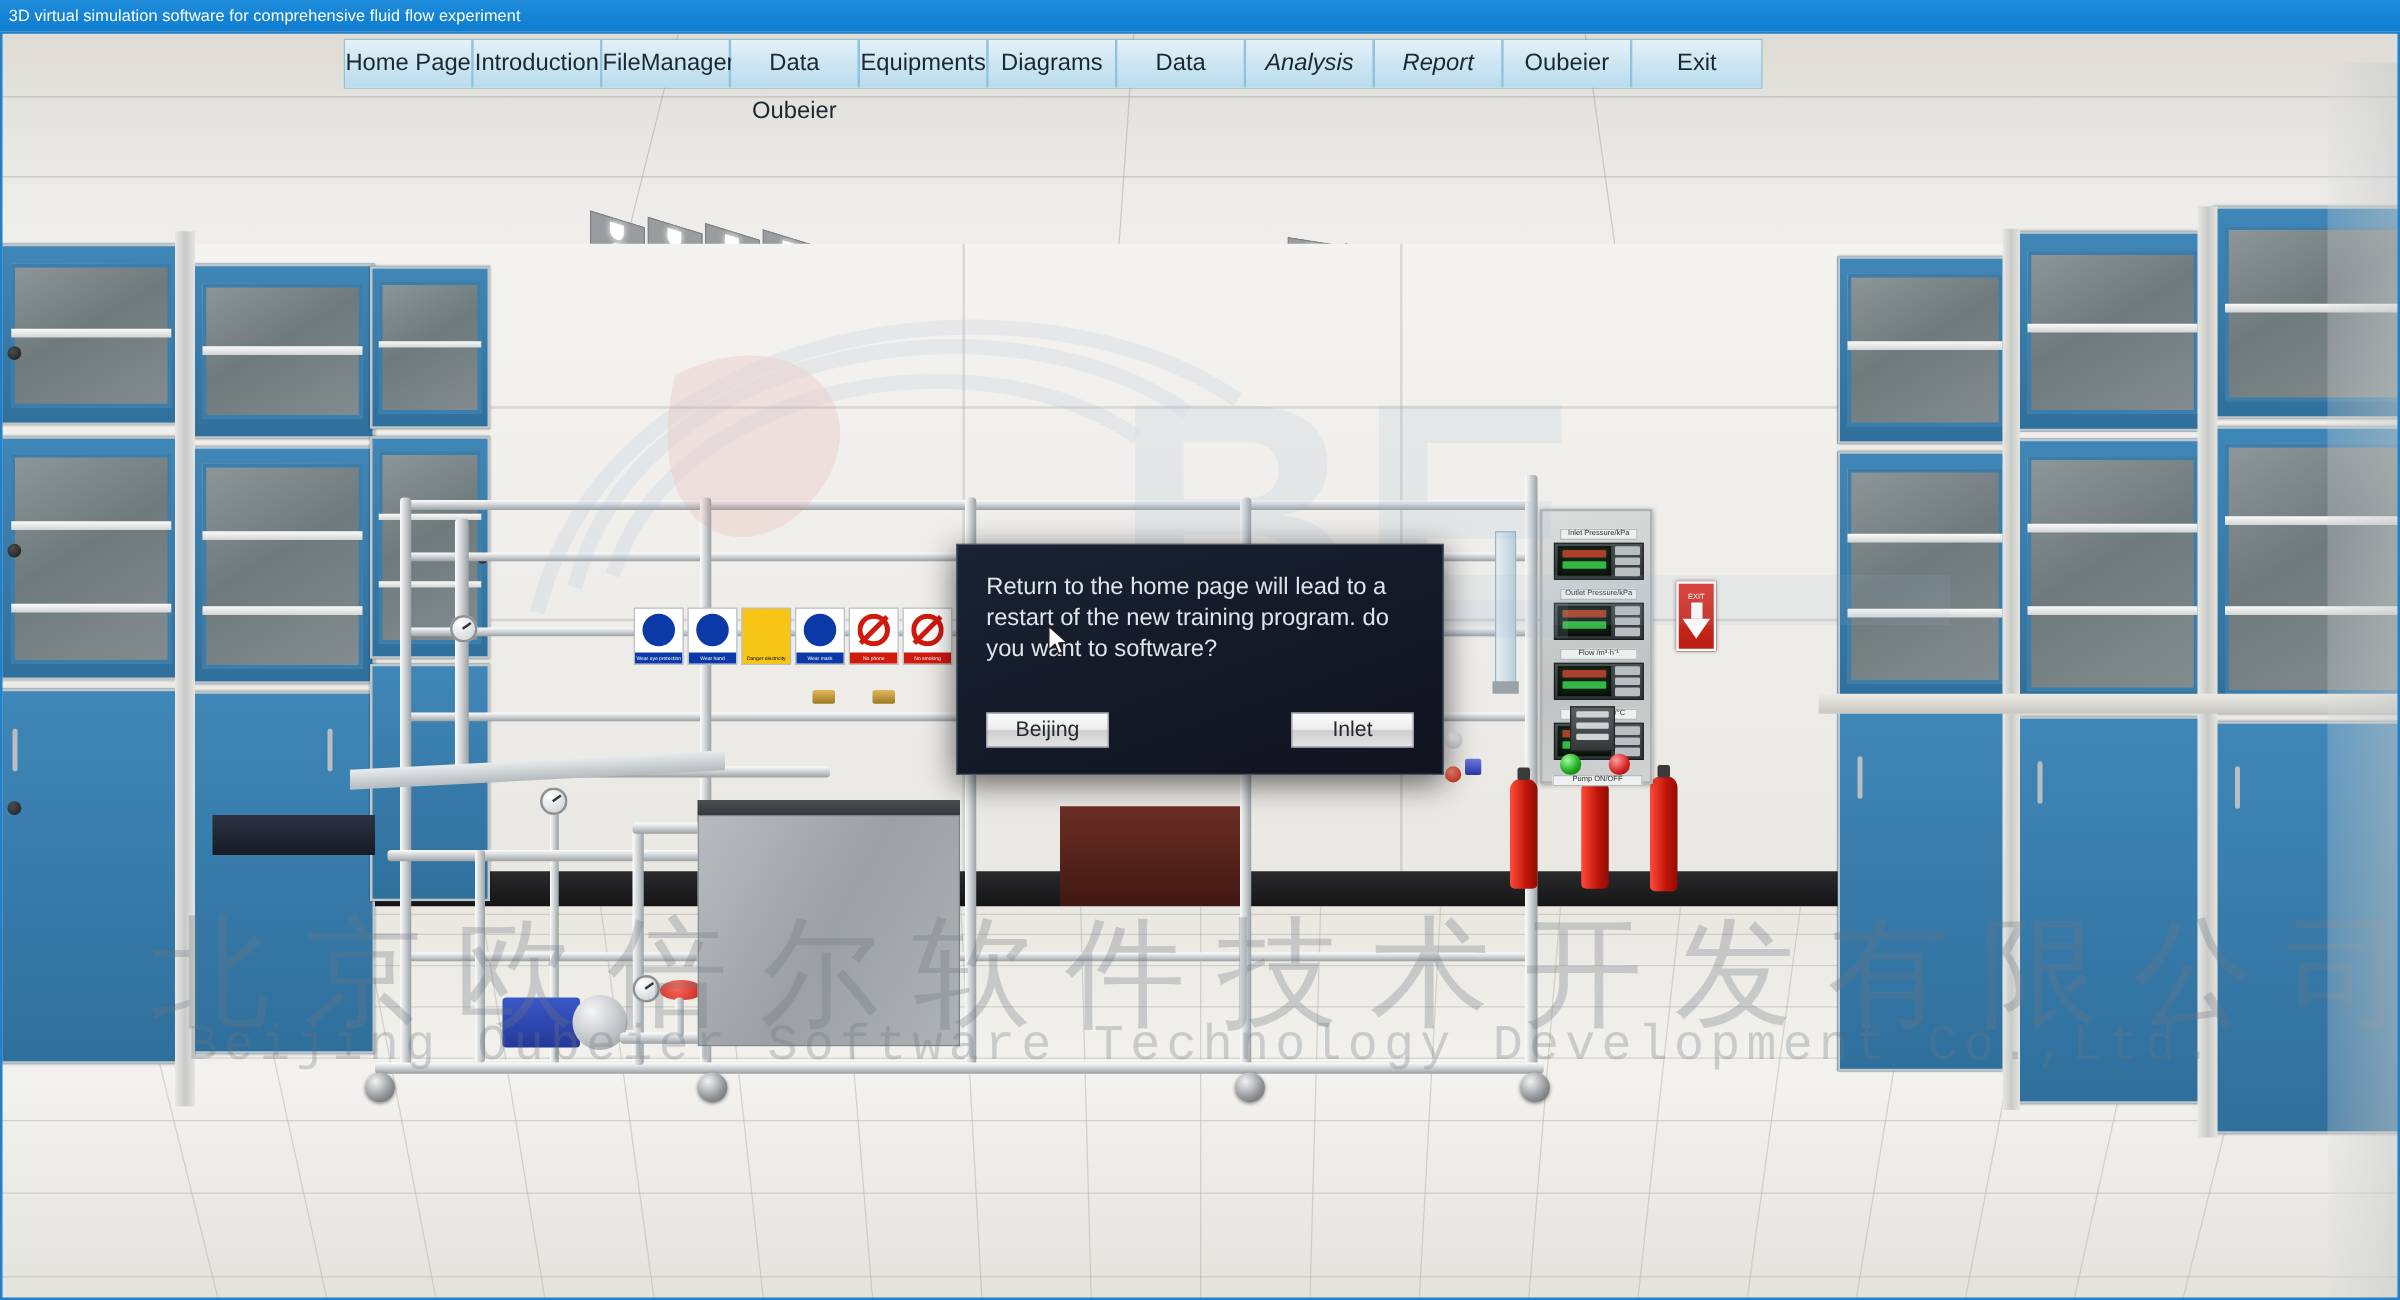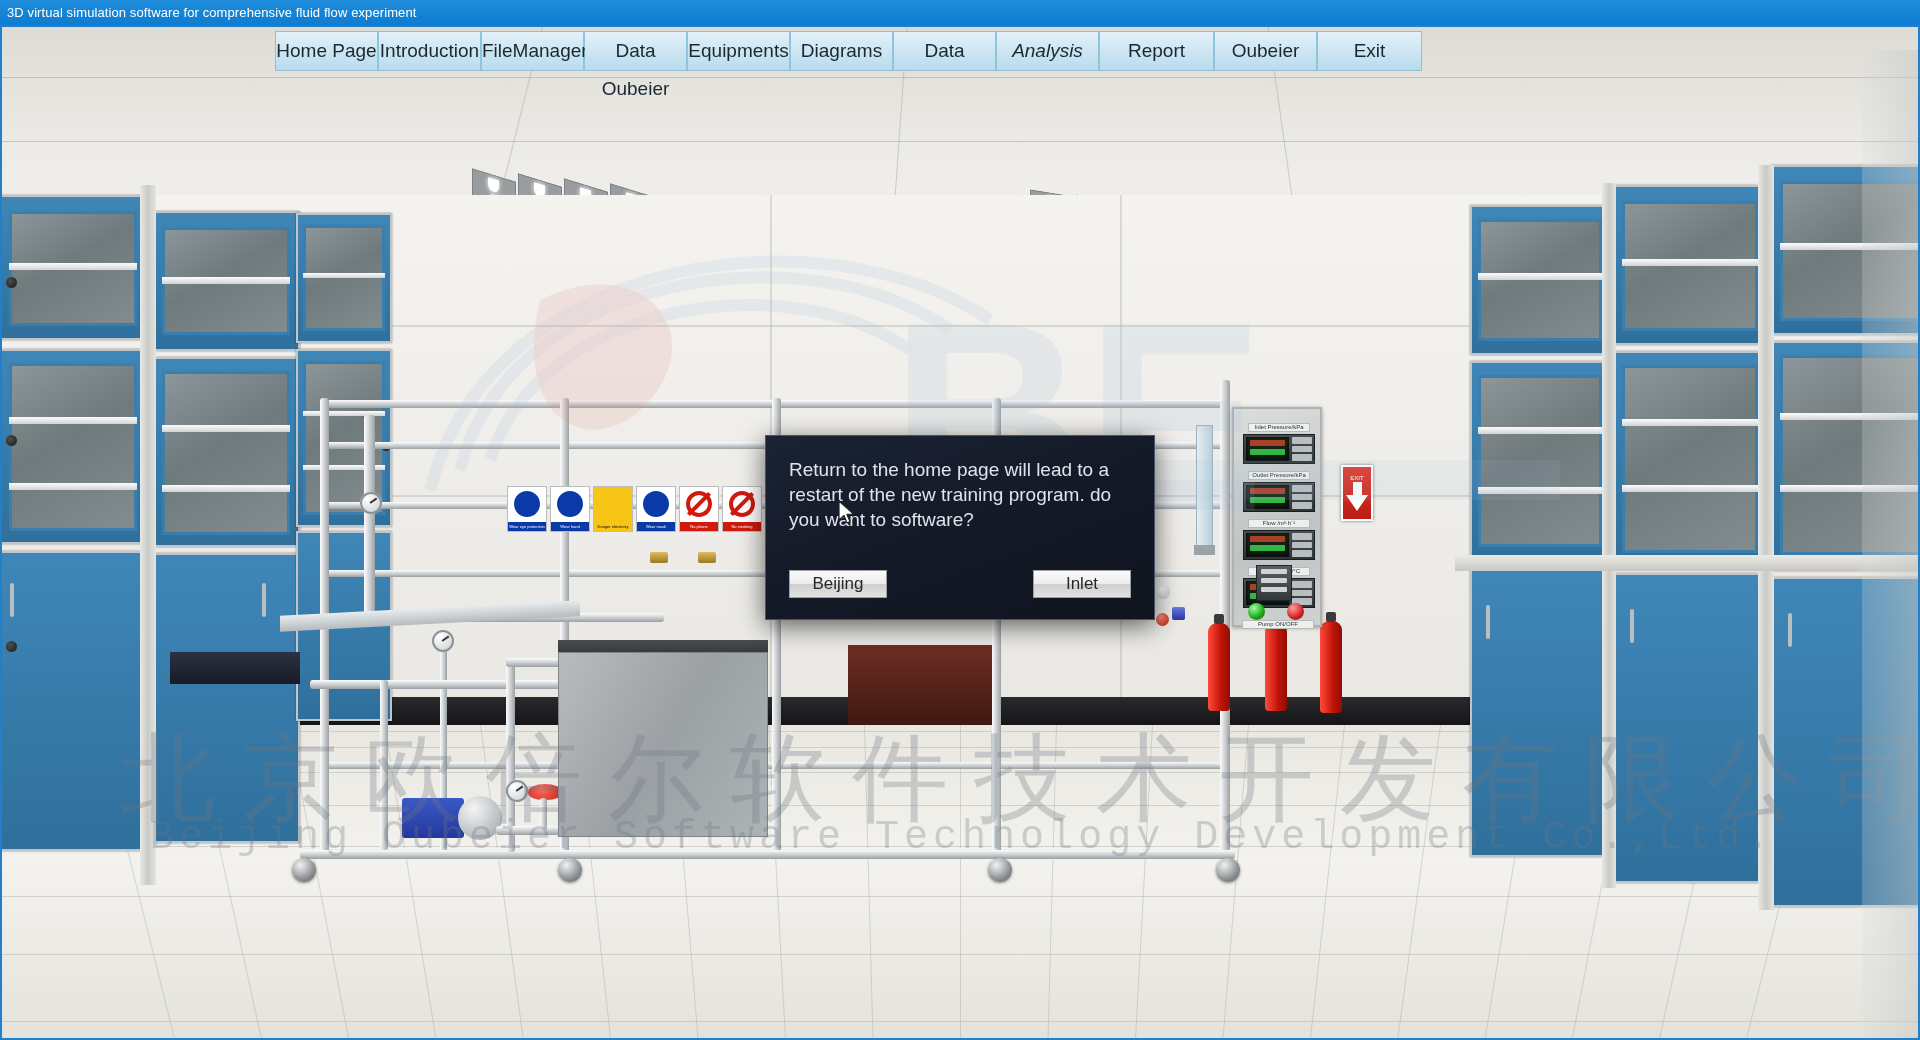--- a/index.html
+++ b/index.html
@@ -551,21 +551,21 @@
 
   <div class="menubar" id="menuBar">
       <div class="menubtn" style="width: 103px;">Home Page</div>
       <div class="menubtn" style="width: 103px;">Introduction</div>
       <div class="menubtn" style="width: 103px;">FileManager</div>
       <div class="menubtn" style="width: 103px;">Data Oubeier</div>
       <div class="menubtn" style="width: 103px;">Equipments</div>
       <div class="menubtn" style="width: 103px;">Diagrams</div>
       <div class="menubtn" style="width: 103px;">Data</div>
       <div class="menubtn" style="width: 103px; font-style: italic;">Analysis</div>
-      <div class="menubtn" style="width: 115px;">Report</div>
+      <div class="menubtn" style="width: 103px; font-style: italic;">Report</div>
       <div class="menubtn" style="width: 103px;">Oubeier</div>
       <div class="menubtn" style="width: 103px;">Exit</div>
     </div>
 
 
   <div class="dlg">
     <div class="dlgtext">Return to the home page will lead to a restart of the new training program. do you want to software?</div>
     <div class="dlgbtns">
       <div class="dlgbtn">Beijing</div>
       <div class="dlgbtn">Inlet</div>

